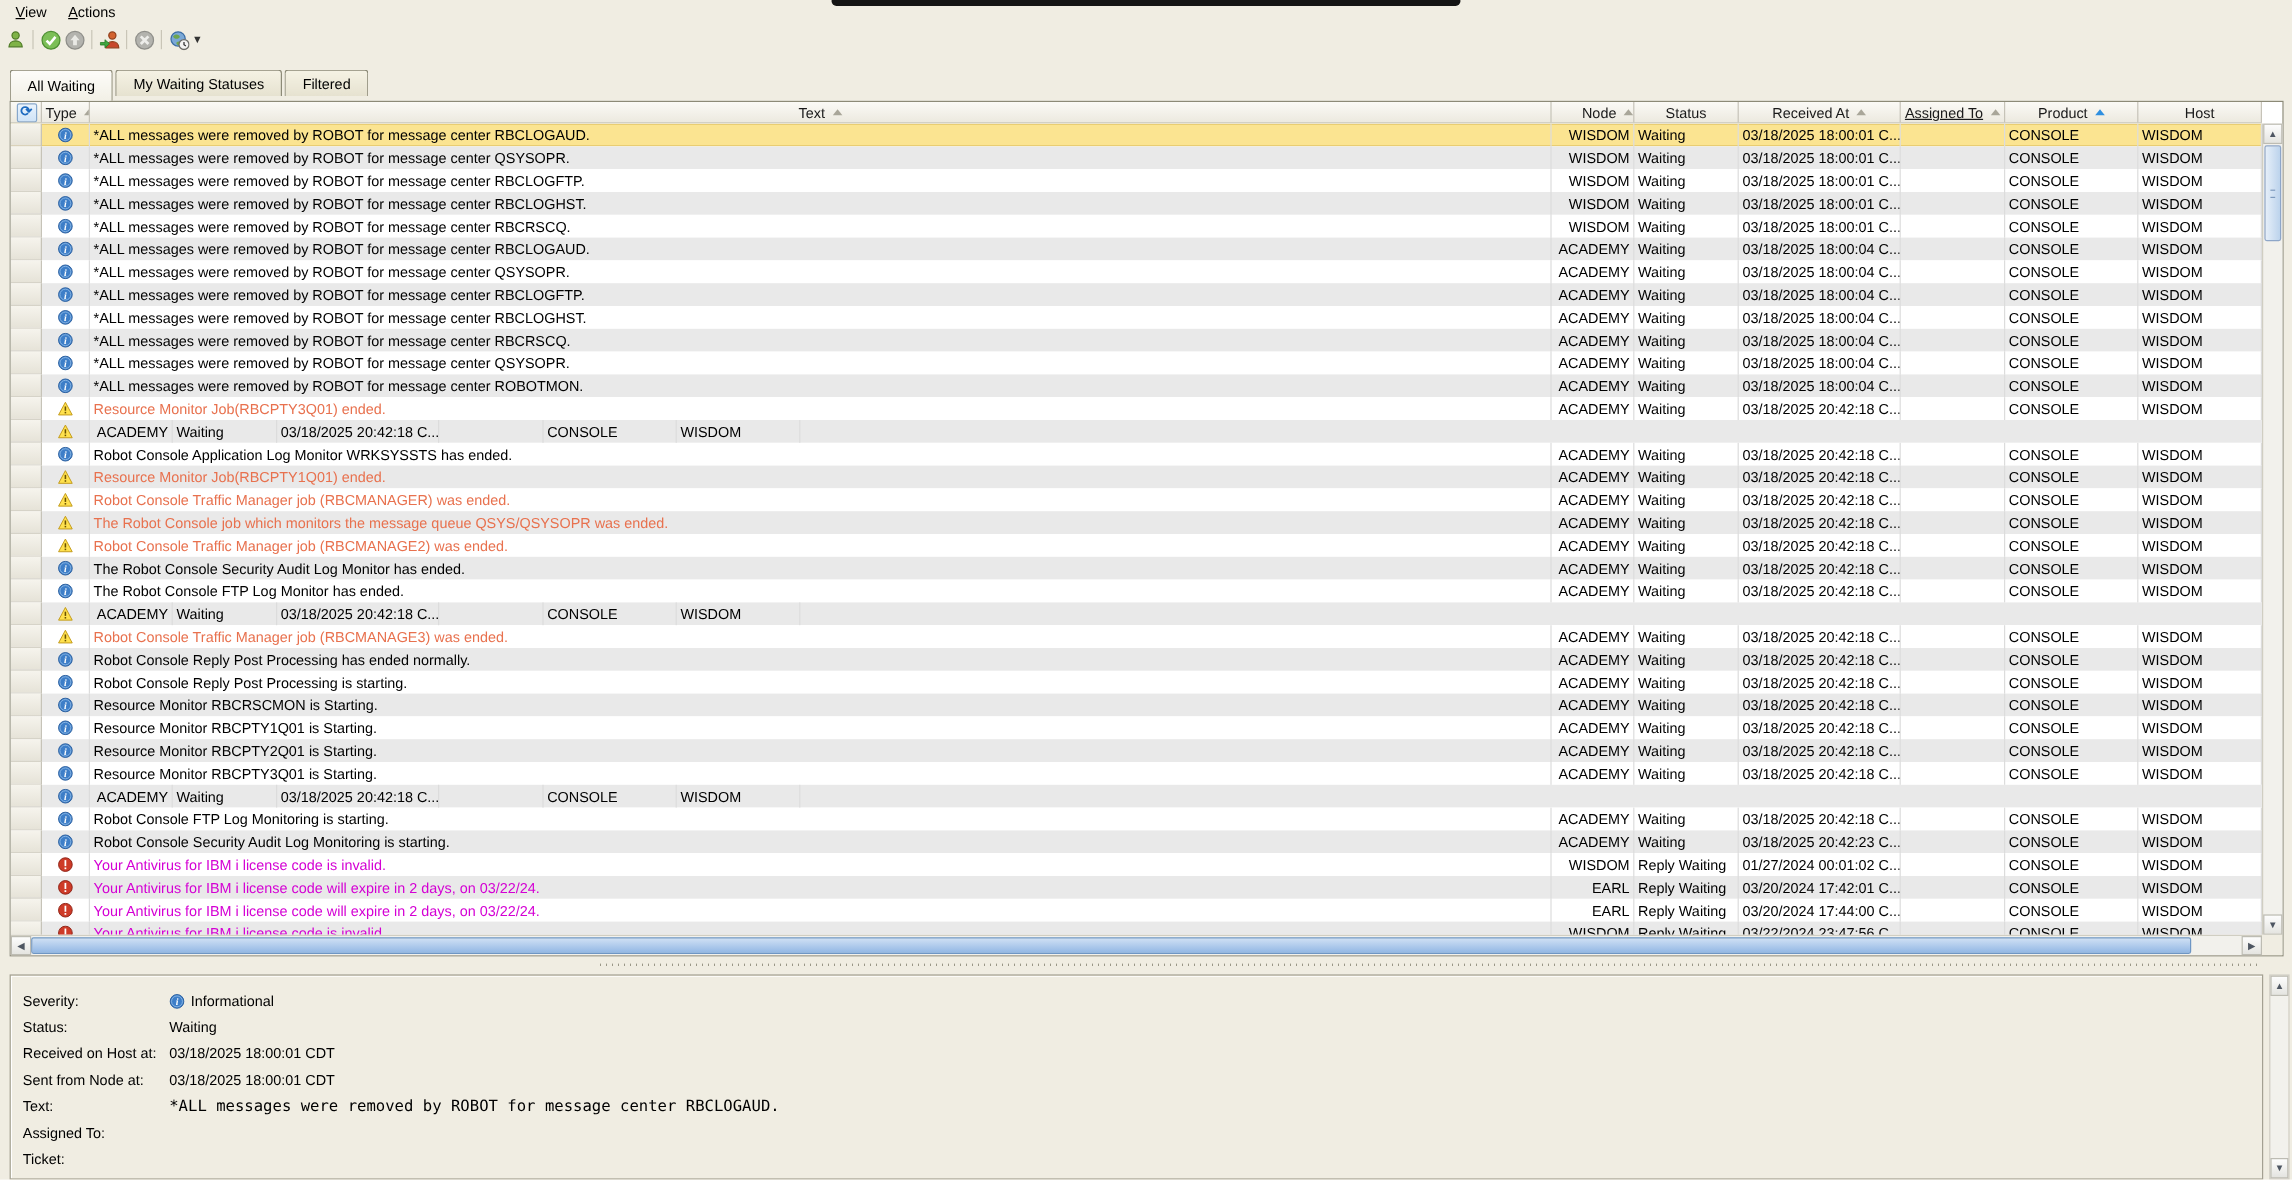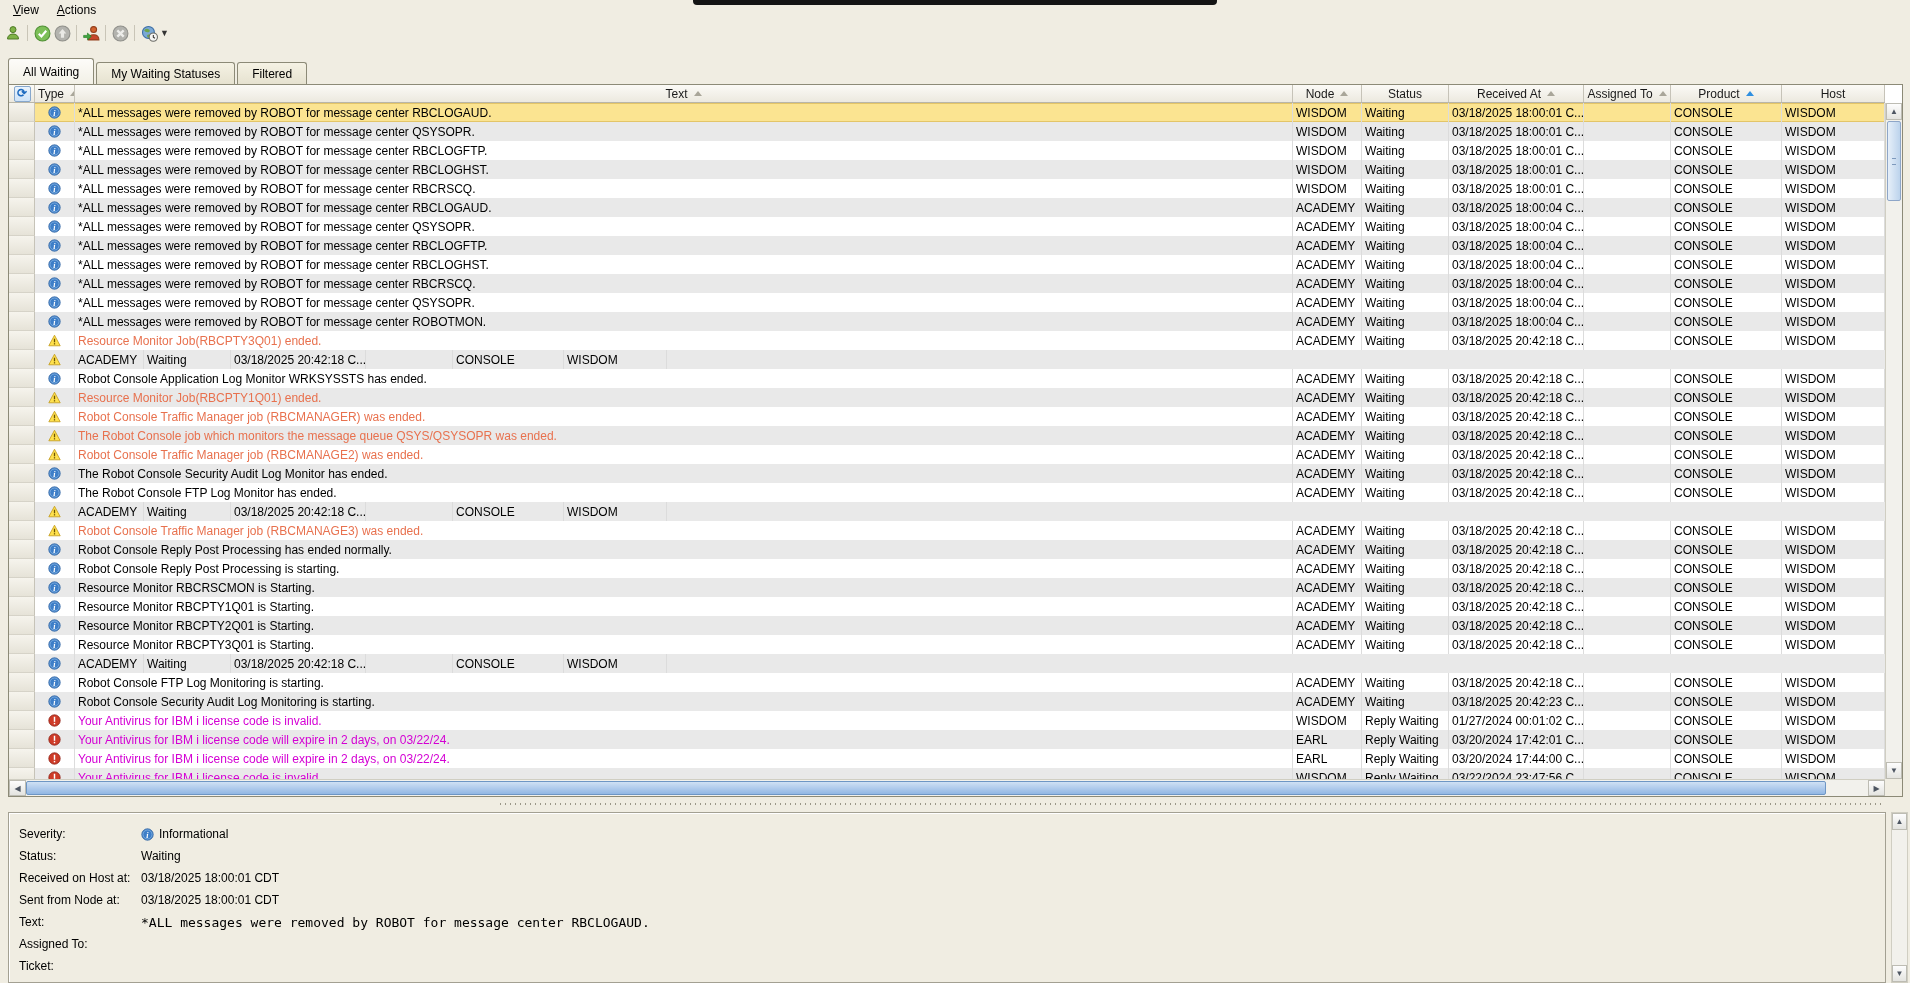--- a/index.html
+++ b/index.html
@@ -19,21 +19,21 @@
   .menu-item { padding:2px 9px 3px 9px; cursor:default; }
   .menu-item u { text-decoration:underline; }
   .toolbar { position:absolute; top:20px; left:0; right:0; height:26px;
     display:flex; align-items:center; padding-left:3px; }
   .tool-btn { width:20px; height:20px; display:flex; align-items:center; justify-content:center; }
   .tsep { width:1px; height:16px; background:#C9C5B7; margin:0 4px; }
   .caret-down { font-size:9px; color:#333; margin-left:1px; }
 
   
   .tabstrip { position:absolute; top:58px; left:8px; right:22px; height:26px;
-    display:flex; align-items:flex-end; }
+    display:flex; }
   .tab { border:1px solid #8C8A77; border-bottom:none; border-radius:3px 3px 0 0;
     padding:0 14px; height:22px; display:flex; align-items:center;
     background:linear-gradient(#F5F2E4,#E6E2D0); margin-right:2px; position:relative; z-index:1; }
   .tab.active { height:26px; background:linear-gradient(#FDFCF9,#F2F0E6); z-index:3; }
 
   
   .table-frame { position:absolute; top:84px; left:8px; width:1895px; height:713px;
     background:#fff; border:1px solid #8C8A77; }
   .thead { position:absolute; top:0; left:0; right:17px; height:18px; display:flex;
     background:linear-gradient(#FBFAF6,#ECE9DF); border-bottom:1px solid #B9B6A8; }
@@ -51,24 +51,24 @@
   .row { display:flex; height:19px; background:#fff; }
   .row.alt { background:#E9E9E9; }
   .row.selected { background:#FBE491; box-shadow:inset 0 1px 0 #E3C568, inset 0 -1px 0 #E3C568; }
   .cell { display:flex; align-items:center; border-right:1px solid #DCDCDC;
     overflow:hidden; white-space:nowrap; padding:0 3px; font-size:12px; }
   .c-gutter { width:26px; }
   .cell.c-gutter { background:linear-gradient(#F6F4ED,#E6E3D8); border-right:1px solid #C6C3B8;
     border-bottom:1px solid #D6D3C8; }
   .c-type { width:40px; justify-content:center; }
   .c-text { flex:1; }
-  .c-node { width:69px; }
+  .c-node { width:69px;justify-content:flex-end; }
   .c-status { width:87px; }
   .c-received { width:135px; }
-  .c-assigned { width:87px; }
+  .c-assigned { width:87px;text-decoration:underline; }
   .c-product { width:111px; }
   .c-host { width:103px; }
   .t-warn { color:#E8714E; }
   .t-error { color:#D400D4; }
   .sev { display:inline-block; vertical-align:middle; }
 
   
   .vscroll { position:absolute; top:18px; right:0; width:17px; bottom:17px;
     background:#F2F1EC; border-left:1px solid #D0CEC2; }
   .sb-btn { position:absolute; left:0; right:0; height:17px;

